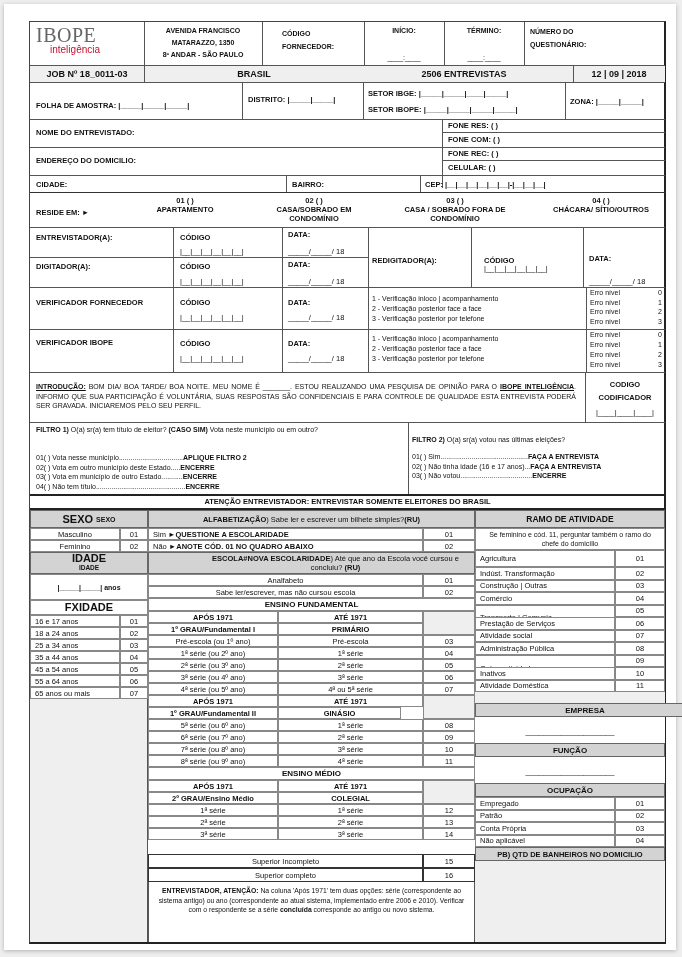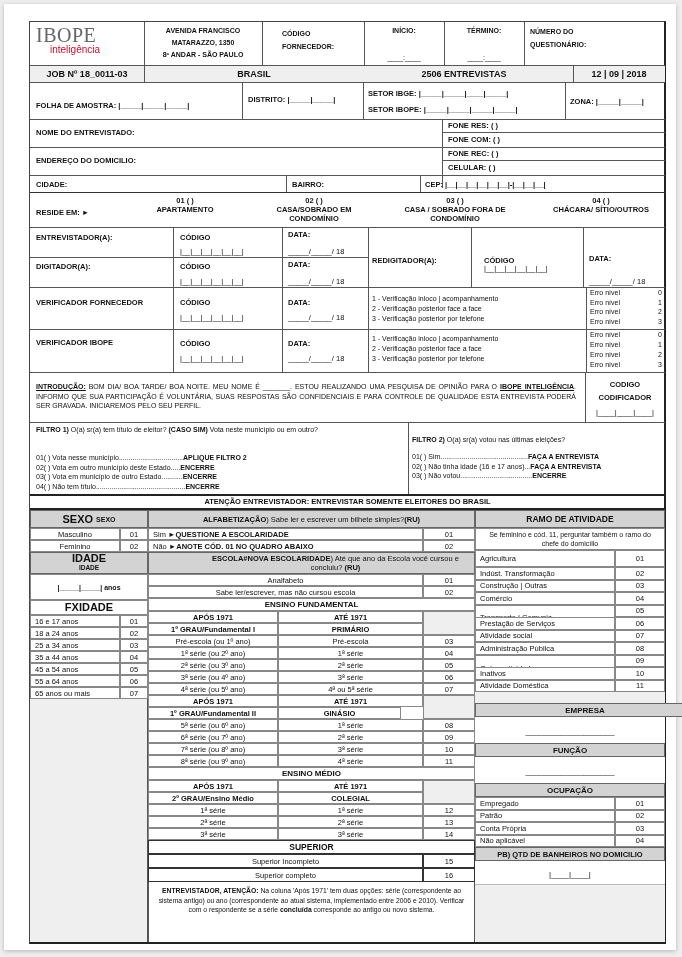--- a/index.html
+++ b/index.html
@@ -339,21 +339,20 @@
   <div class="cell cc" style="left:118px;top:782px;width:130px;height:12px;">1ª série</div>
   <div class="cell cc" style="left:248px;top:782px;width:145px;height:12px;">1ª série</div>
   <div class="cell cc" style="left:393px;top:782px;width:52px;height:12px;">12</div>
   <div class="cell cc" style="left:118px;top:794px;width:130px;height:12px;">2ª série</div>
   <div class="cell cc" style="left:248px;top:794px;width:145px;height:12px;">2ª série</div>
   <div class="cell cc" style="left:393px;top:794px;width:52px;height:12px;">13</div>
   <div class="cell cc" style="left:118px;top:806px;width:130px;height:12px;">3ª série</div>
   <div class="cell cc" style="left:248px;top:806px;width:145px;height:12px;">3ª série</div>
   <div class="cell cc" style="left:393px;top:806px;width:52px;height:12px;">14</div>
 
-  <div class="cell cc b" style="left:118px;top:818px;width:327px;height:14px;font-size:8.5px;border-color:#333;">SUPERIOR</div>
   <div class="cell cc" style="left:118px;top:832px;width:275px;height:14px;border-color:#333;">Superior Incompleto</div>
   <div class="cell cc" style="left:393px;top:832px;width:52px;height:14px;border-color:#333;">15</div>
   <div class="cell cc" style="left:118px;top:846px;width:275px;height:14px;border-color:#333;">Superior completo</div>
   <div class="cell cc" style="left:393px;top:846px;width:52px;height:14px;border-color:#333;">16</div>
 
   <div class="abs c" style="left:118px;top:860px;width:327px;height:61px;padding:4px 6px;font-size:6.8px;line-height:9.5px;border-left:1px solid #555;border-right:1px solid #555;">
     <span class="b">ENTREVISTADOR, ATENÇÃO:</span><span> Na coluna 'Após 1971' tem duas opções: série (correspondente ao sistema antigo) ou ano (correspondente ao atual sistema, implementado entre 2006 e 2010). Verificar com o respondente se a série </span><span class="b">concluída</span><span> corresponde ao antigo ou novo sistema.</span>
   </div>
 
   <div class="abs gray" style="left:445px;top:488px;width:190px;height:433px;"></div>
@@ -392,17 +391,16 @@
   <div class="cell lft" style="left:445px;top:775px;width:140px;height:12.5px;background:#fff;">Empregado</div>
   <div class="cell cc" style="left:585px;top:775px;width:50px;height:12.5px;background:#fff;">01</div>
   <div class="cell lft" style="left:445px;top:787.5px;width:140px;height:12.5px;background:#fff;">Patrão</div>
   <div class="cell cc" style="left:585px;top:787.5px;width:50px;height:12.5px;background:#fff;">02</div>
   <div class="cell lft" style="left:445px;top:800px;width:140px;height:12.5px;background:#fff;">Conta Própria</div>
   <div class="cell cc" style="left:585px;top:800px;width:50px;height:12.5px;background:#fff;">03</div>
   <div class="cell lft" style="left:445px;top:812.5px;width:140px;height:12.5px;background:#fff;">Não aplicável</div>
   <div class="cell cc" style="left:585px;top:812.5px;width:50px;height:12.5px;background:#fff;">04</div>
 
   <div class="hdr t75" style="left:445px;top:825px;width:190px;height:14px;">PB) QTD DE BANHEIROS NO DOMICILIO</div>
-  <div class="abs c t8" style="left:445px;top:839px;width:190px;height:24px;background:#fff;padding-top:9px;border-bottom:1px solid #bbb;">|____|____|</div>
 
   <div class="hl" style="left:0;top:920px;width:635px;border-top:2px solid #222;"></div>
 </div>
 </div>
 
 </body></html>

